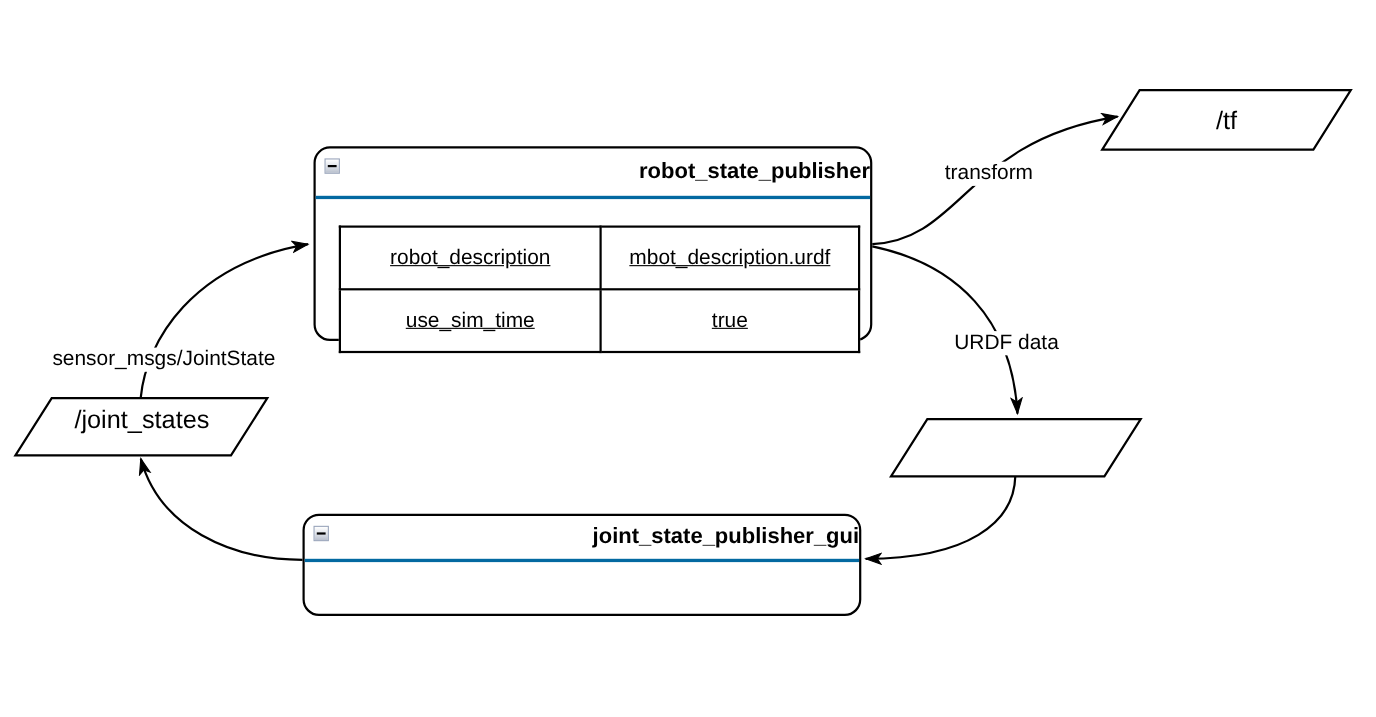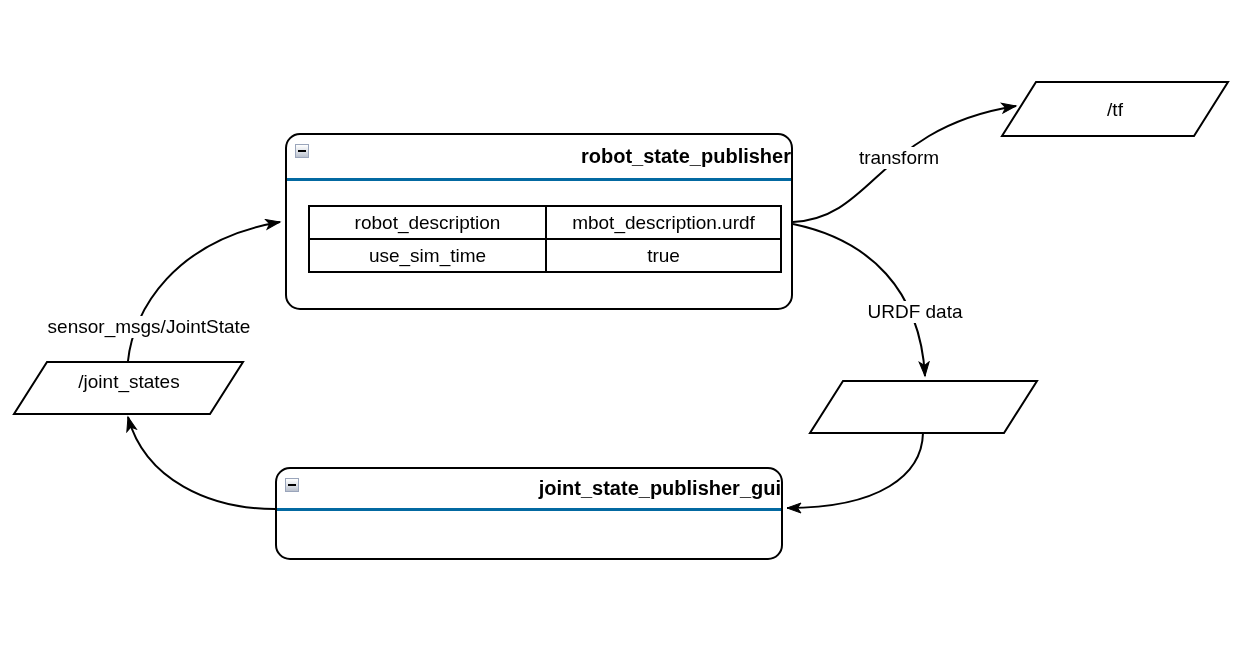--- a/index.html
+++ b/index.html
@@ -66,31 +66,32 @@
     border-collapse: collapse;
     table-layout: fixed;
     background: #fff;
     font-size: 19px;
   }
   table.params td {
     border: 2px solid #000;
     text-align: center;
     vertical-align: middle;
     height: 31px;
-    padding: 0 4px;
+    padding: 12px 4px;
     white-space: nowrap;
     overflow: hidden;
+    text-decoration: underline;
   }
   td.c-name  { width: 227px; }
   td.c-value { width: 225px; }
 
   .topic-label {
     position: absolute;
     transform: translate(-50%, -50%);
-    font-size: 19px;
+    font-size: 23px;
     white-space: nowrap;
   }
 
   .edge-label {
     position: absolute;
     transform: translate(-50%, -50%);
     font-size: 19px;
     white-space: nowrap;
     background: #ffffff;
     padding: 0 3px;

